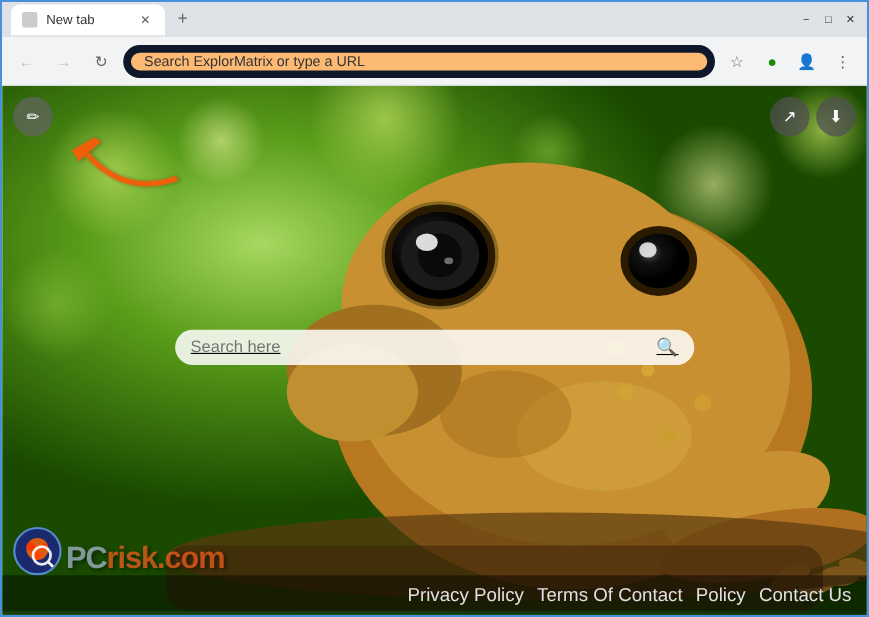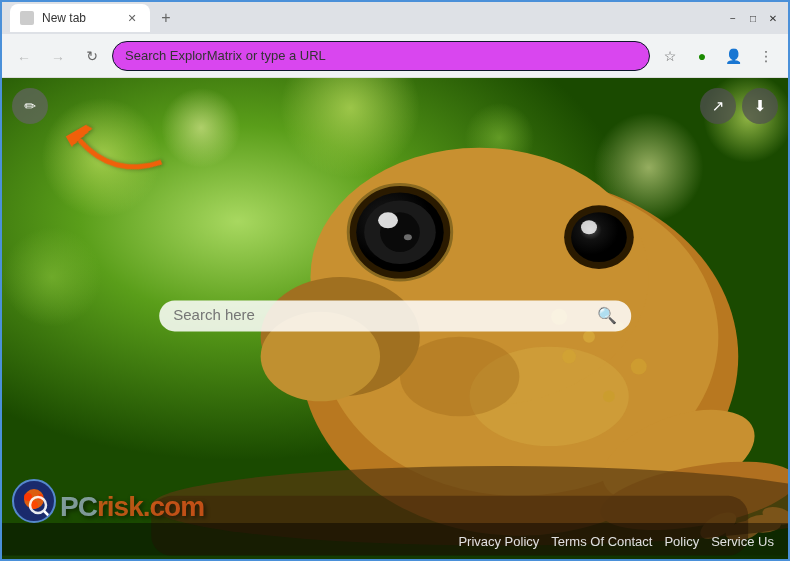--- a/index.html
+++ b/index.html
@@ -88,22 +88,22 @@
       display: flex; align-items: center; justify-content: center;
       border-radius: 50%;
       cursor: pointer;
       color: #666;
       font-size: 14px;
     }
     .nav-btn.disabled { opacity: 0.4; cursor: default; }
     .url-bar {
       flex: 1;
       height: 30px;
-      background: #d946ef;
-      border: 1px solid #0f172a;
+      background: #fdba74;
+      border: 7px solid #0f172a;
       border-radius: 15px;
       display: flex;
       align-items: center;
       padding: 0 12px;
       gap: 6px;
     }
     .url-bar input {
       flex: 1;
       border: none;
       outline: none;
@@ -199,25 +199,26 @@
     .search-container {
       position: absolute;
       top: 50%;
       left: 50%;
       transform: translate(-50%, -60%);
       width: 60%;
       z-index: 10;
     }
     .search-bar {
       display: flex;
-      align-items: flex-start;
+      align-items: center;
       background: rgba(255,255,255,0.85);
       border-radius: 20px;
       padding: 6px 14px;
       gap: 8px;
+      text-decoration: underline;
     }
     .search-bar input {
       flex: 1;
       border: none;
       outline: none;
       background: transparent;
       font-size: 15px;
       color: #555;
     }
     .search-icon-btn {
@@ -235,21 +236,21 @@
       height: 36px;
       background: rgba(0,0,0,0.45);
       display: flex;
       align-items: center;
       justify-content: flex-end;
       padding: 0 14px;
       gap: 12px;
       z-index: 10;
     }
     .footer-link {
-      font-size: 13px;
+      font-size: 17px;
       color: #e0e0e0;
       cursor: pointer;
       text-decoration: none;
     }
 
     
     .pcrisk-logo {
       position: absolute;
       bottom: 36px;
       left: 10px;
@@ -468,17 +469,17 @@
       </div>
       <div class="pcrisk-text">
         <span class="pc">PC</span><span class="risk">risk</span><span class="dot-com">.com</span>
       </div>
     </div>
 
     <div class="footer">
       <a class="footer-link">Privacy Policy</a>
       <a class="footer-link">Terms Of Contact</a>
       <a class="footer-link">Policy</a>
-      <a class="footer-link">Service Us</a>
+      <a class="footer-link">Contact Us</a>
     </div>
 
   </div>
 </div>
 
 </body></html>

